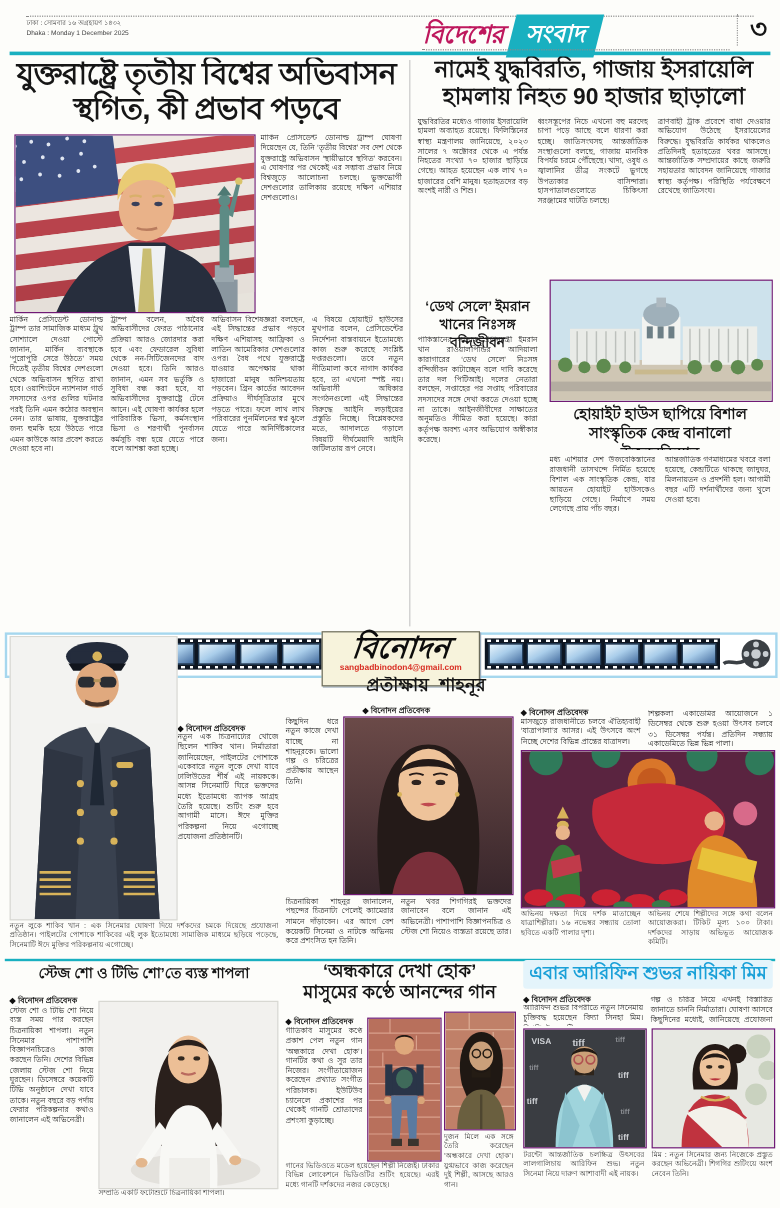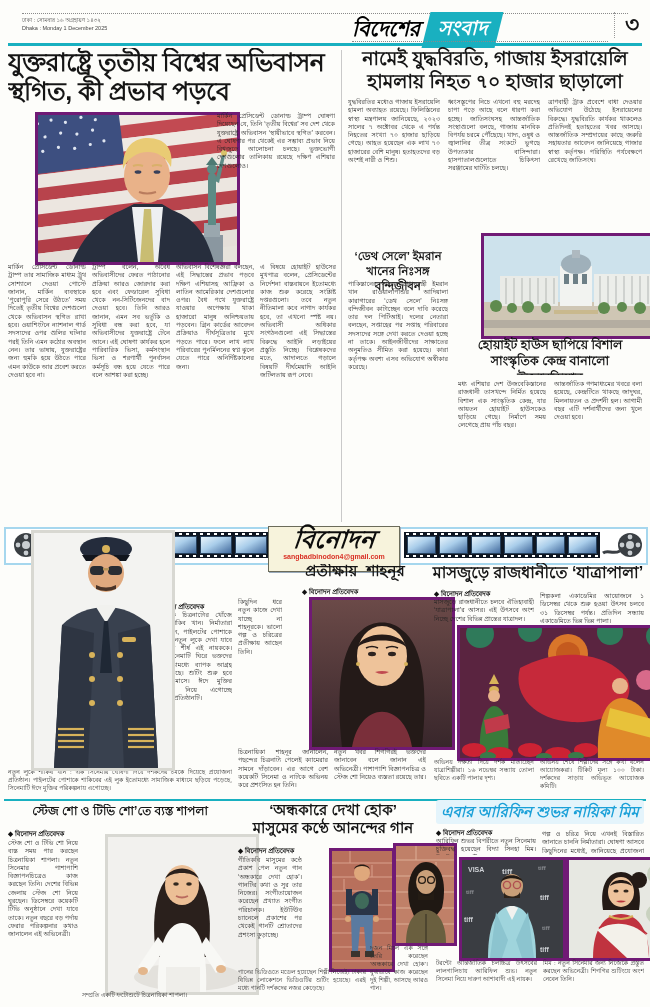--- a/index.html
+++ b/index.html
@@ -6,40 +6,40 @@
   .page{position:relative;width:650px;height:1007px;background:#fdfdfa;margin:0 auto;
         font-family:"Liberation Sans",sans-serif;overflow:hidden;color:#151515;}
   .abs{position:absolute;}
   
   .dotline{border-top:1px dotted #8a8a8a;height:0;}
   .tealrule{background:#19b0c0;}
   .vdiv{border-left:1px solid #c9c9c9;width:0;}
   
   .dateline{font-size:5.5px;line-height:1.5;color:#444;}
   .nameplate{display:flex;align-items:center;gap:6px;}
-  .np-left{font-size:21px;font-weight:bold;font-style:italic;color:#000000;letter-spacing:-0.5px;}
+  .np-left{font-size:21px;font-weight:bold;font-style:italic;color:#be185d;letter-spacing:-0.5px;}
   .np-tag{background:#19b0c0;color:#fff;font-size:20px;font-weight:bold;font-style:italic;
           padding:1px 12px 2px 12px;transform:skewX(-14deg);}
   .np-tag>span{display:inline-block;transform:skewX(14deg);}
   .pageno{font-size:22px;font-weight:bold;border-left:1px dotted #999;padding-left:10px;line-height:26px;}
   
-  .h-lead{font-size:25px;line-height:1.16;font-weight:bold;letter-spacing:-0.5px;}
+  .h-lead{font-size:25px;line-height:1.16;font-weight:bold;text-align:center;letter-spacing:-0.5px;}
   .h-gaza{font-size:19px;line-height:1.22;font-weight:bold;text-align:center;}
   .h-sub{font-size:11.5px;line-height:1.3;font-weight:bold;text-align:center;margin-top:16px;}
   .h-cap{font-size:12.5px;line-height:1.3;font-weight:bold;text-align:center;}
   .h-ent{font-weight:bold;text-align:center;line-height:1.2;}
   .red{color:#e2312d;}
   .blue{color:#1aa0d8;}
   .h-box{background:#e4f4fb;border-radius:3px;display:flex;align-items:center;justify-content:center;}
   
   .bt{font-size:6.3px;line-height:1.32;text-align:justify;color:#222;overflow:hidden;word-break:break-word;}
   .cap{font-size:6.1px;line-height:1.3;color:#333;overflow:hidden;text-align:justify;}
   .byline{font-size:6.6px;font-weight:bold;color:#111;}
   
-  .ph{overflow:hidden;border:3px solid #701a75;background:#eee;margin-left:23px;}
+  .ph{overflow:hidden;border:1px solid #701a75;background:#eee;}
   .ph svg{display:block;width:100%;height:100%;}
   
   .banner{border:2px solid #a6d7ee;background:#fff;}
   .strip{position:absolute;top:3px;height:26px;background:#0e1622;display:flex;gap:3px;
          padding:4px 3px;box-sizing:border-box;align-items:stretch;}
   .strip:before,.strip:after{content:"";position:absolute;left:2px;right:2px;height:2px;
          background:repeating-linear-gradient(90deg,#fff 0 3px,transparent 3px 7px);}
   .strip:before{top:1px;} .strip:after{bottom:1px;}
   .frame{flex:1;background:linear-gradient(150deg,#eaf5fc 0%,#a9cdea 45%,#41699c 100%);border:1px solid #26405c;}
   .logo-box{background:#f7f3dc;border:1px solid #6b6b5a;text-align:center;box-shadow:1px 1px 0 #9ab;}
@@ -126,21 +126,21 @@
 
   <div class="abs bt" style="left:217px;top:112px;width:118px;height:147px;">মার্কিন প্রেসিডেন্ট ডোনাল্ড ট্রাম্প ঘোষণা দিয়েছেন যে, তিনি ‘তৃতীয় বিশ্বের’ সব দেশ থেকে যুক্তরাষ্ট্রে অভিবাসন ‘স্থায়ীভাবে স্থগিত’ করবেন। এ ঘোষণার পর থেকেই এর সম্ভাব্য প্রভাব নিয়ে বিশ্বজুড়ে আলোচনা চলছে। ভুক্তভোগী দেশগুলোর তালিকায় রয়েছে দক্ষিণ এশিয়ার দেশগুলোও।</div>
 
   <div class="abs bt" style="left:8px;top:263px;width:78px;height:258px;">মার্কিন প্রেসিডেন্ট ডোনাল্ড ট্রাম্প তার সামাজিক মাধ্যম ট্রুথ সোশ্যালে দেওয়া পোস্টে জানান, মার্কিন ব্যবস্থাকে ‘পুরোপুরি সেরে উঠতে’ সময় দিতেই তৃতীয় বিশ্বের দেশগুলো থেকে অভিবাসন স্থগিত রাখা হবে। ওয়াশিংটনে ন্যাশনাল গার্ড সদস্যদের ওপর গুলির ঘটনার পরই তিনি এমন কঠোর অবস্থান নেন। তার ভাষায়, যুক্তরাষ্ট্রের জন্য হুমকি হয়ে উঠতে পারে এমন কাউকে আর প্রবেশ করতে দেওয়া হবে না।</div>
   <div class="abs bt" style="left:92px;top:263px;width:78px;height:258px;">ট্রাম্প বলেন, অবৈধ অভিবাসীদের ফেরত পাঠানোর প্রক্রিয়া আরও জোরদার করা হবে এবং ফেডারেল সুবিধা থেকে নন-সিটিজেনদের বাদ দেওয়া হবে। তিনি আরও জানান, এমন সব ভর্তুকি ও সুবিধা বন্ধ করা হবে, যা অভিবাসীদের যুক্তরাষ্ট্রে টেনে আনে। এই ঘোষণা কার্যকর হলে পারিবারিক ভিসা, কর্মসংস্থান ভিসা ও শরণার্থী পুনর্বাসন কর্মসূচি বন্ধ হয়ে যেতে পারে বলে আশঙ্কা করা হচ্ছে।</div>
   <div class="abs bt" style="left:176px;top:263px;width:78px;height:258px;">অভিবাসন বিশেষজ্ঞরা বলছেন, এই সিদ্ধান্তের প্রভাব পড়বে দক্ষিণ এশিয়াসহ আফ্রিকা ও লাতিন আমেরিকার দেশগুলোর ওপর। বৈধ পথে যুক্তরাষ্ট্রে যাওয়ার অপেক্ষায় থাকা হাজারো মানুষ অনিশ্চয়তায় পড়বেন। গ্রিন কার্ডের আবেদন প্রক্রিয়াও দীর্ঘসূত্রিতার মুখে পড়তে পারে। ফলে লাখ লাখ পরিবারের পুনর্মিলনের স্বপ্ন ঝুলে যেতে পারে অনির্দিষ্টকালের জন্য।</div>
   <div class="abs bt" style="left:260px;top:263px;width:76px;height:258px;">এ বিষয়ে হোয়াইট হাউসের মুখপাত্র বলেন, প্রেসিডেন্টের নির্দেশনা বাস্তবায়নে ইতোমধ্যে কাজ শুরু করেছে সংশ্লিষ্ট দপ্তরগুলো। তবে নতুন নীতিমালা কবে নাগাদ কার্যকর হবে, তা এখনো স্পষ্ট নয়। অভিবাসী অধিকার সংগঠনগুলো এই সিদ্ধান্তের বিরুদ্ধে আইনি লড়াইয়ের প্রস্তুতি নিচ্ছে। বিশ্লেষকদের মতে, আদালতে গড়ালে বিষয়টি দীর্ঘমেয়াদি আইনি জটিলতায় রূপ নেবে।</div>
 
   <div class="abs vdiv" style="left:341px;top:50px;height:472px;"></div>
 
-  <div class="abs h-gaza" style="left:348px;top:47px;width:294px;height:48px;overflow:hidden;">নামেই যুদ্ধবিরতি, গাজায় ইসরায়েলি হামলায় নিহত ৭০ হাজার ছাড়ালো</div>
+  <div class="abs h-gaza" style="left:348px;top:47px;width:294px;height:48px;overflow:hidden;">নামেই যুদ্ধবিরতি, গাজায় ইসরায়েলি হামলায় নিহত 90 হাজার ছাড়ালো</div>
 
   <div class="abs bt" style="left:348px;top:98px;width:92px;height:131px;">যুদ্ধবিরতির মধ্যেও গাজায় ইসরায়েলি হামলা অব্যাহত রয়েছে। ফিলিস্তিনের স্বাস্থ্য মন্ত্রণালয় জানিয়েছে, ২০২৩ সালের ৭ অক্টোবর থেকে এ পর্যন্ত নিহতের সংখ্যা ৭০ হাজার ছাড়িয়ে গেছে। আহত হয়েছেন এক লাখ ৭০ হাজারের বেশি মানুষ। হতাহতদের বড় অংশই নারী ও শিশু।</div>
   <div class="abs bt" style="left:448px;top:98px;width:92px;height:131px;">ধ্বংসস্তূপের নিচে এখনো বহু মরদেহ চাপা পড়ে আছে বলে ধারণা করা হচ্ছে। জাতিসংঘসহ আন্তর্জাতিক সংস্থাগুলো বলছে, গাজায় মানবিক বিপর্যয় চরমে পৌঁছেছে। খাদ্য, ওষুধ ও জ্বালানির তীব্র সংকটে ভুগছে উপত্যকার বাসিন্দারা। হাসপাতালগুলোতে চিকিৎসা সরঞ্জামের ঘাটতি চলছে।</div>
   <div class="abs bt" style="left:548px;top:98px;width:94px;height:131px;">ত্রাণবাহী ট্রাক প্রবেশে বাধা দেওয়ার অভিযোগ উঠেছে ইসরায়েলের বিরুদ্ধে। যুদ্ধবিরতি কার্যকর থাকলেও প্রতিদিনই হতাহতের খবর আসছে। আন্তর্জাতিক সম্প্রদায়ের কাছে জরুরি সহায়তার আবেদন জানিয়েছে গাজার স্বাস্থ্য কর্তৃপক্ষ। পরিস্থিতি পর্যবেক্ষণে রেখেছে জাতিসংঘ।</div>
 
   <div class="abs h-sub" style="left:348px;top:233px;width:100px;height:44px;overflow:hidden;">‘ডেথ সেলে’ ইমরান খানের নিঃসঙ্গ বন্দিজীবন</div>
   <div class="abs bt" style="left:348px;top:280px;width:100px;height:241px;">পাকিস্তানের সাবেক প্রধানমন্ত্রী ইমরান খান রাওয়ালপিন্ডির আদিয়ালা কারাগারের ‘ডেথ সেলে’ নিঃসঙ্গ বন্দিজীবন কাটাচ্ছেন বলে দাবি করেছে তার দল পিটিআই। দলের নেতারা বলছেন, সপ্তাহের পর সপ্তাহ পরিবারের সদস্যদের সঙ্গে দেখা করতে দেওয়া হচ্ছে না তাকে। আইনজীবীদের সাক্ষাতের অনুমতিও সীমিত করা হয়েছে। কারা কর্তৃপক্ষ অবশ্য এসব অভিযোগ অস্বীকার করেছে।</div>
 
   <div class="abs ph" style="left:458px;top:233px;width:184px;height:100px;">
     <svg viewBox="0 0 184 100" preserveAspectRatio="none">
@@ -294,21 +294,20 @@
       <path d="M74 48 Q80 45 86 48" stroke="#241a18" stroke-width="1.6" fill="none"></path>
       <path d="M63 72 Q70 76 77 72 Q70 70 63 72 Z" fill="#c04a50"></path>
       <path d="M40 147 C48 100 92 100 100 147 Z" fill="#7a2f3a"></path>
       <circle cx="46" cy="64" r="2" fill="#d8b35a"></circle>
         <circle cx="94" cy="64" r="2" fill="#d8b35a"></circle>
     </svg>
   </div>
   <div class="abs bt" style="left:238px;top:748px;width:90px;height:50px;">চিত্রনায়িকা শাহনূর জানালেন, পছন্দের চিত্রনাট্য পেলেই ক্যামেরার সামনে দাঁড়াবেন। এর আগে বেশ কয়েকটি সিনেমা ও নাটকে অভিনয় করে প্রশংসিত হন তিনি।</div>
   <div class="abs bt" style="left:334px;top:748px;width:92px;height:50px;">নতুন খবর শিগগিরই ভক্তদের জানাবেন বলে জানান এই অভিনেত্রী। পাশাপাশি বিজ্ঞাপনচিত্র ও স্টেজ শো নিয়েও ব্যস্ততা রয়েছে তার।</div>
 
-  <div class="abs h-ent" style="left:432px;top:563px;width:212px;height:20px;font-size:16px;overflow:hidden;z-index:6;">মাসজুড়ে রাজধানীতে ‘যাত্রাপালা’</div>
   <div class="abs byline" style="left:434px;top:588px;width:100px;">◆ বিনোদন প্রতিবেদক</div>
   <div class="abs bt" style="left:434px;top:598px;width:100px;height:25px;">মাসজুড়ে রাজধানীতে চলবে ঐতিহ্যবাহী ‘যাত্রাপালা’র আসর। এই উৎসবে অংশ নিচ্ছে দেশের বিভিন্ন প্রান্তের যাত্রাদল।</div>
   <div class="abs bt" style="left:540px;top:592px;width:104px;height:31px;">শিল্পকলা একাডেমির আয়োজনে ১ ডিসেম্বর থেকে শুরু হওয়া উৎসব চলবে ৩১ ডিসেম্বর পর্যন্ত। প্রতিদিন সন্ধ্যায় একাডেমিতে ভিন্ন ভিন্ন পালা।</div>
   <div class="abs ph" style="left:434px;top:625px;width:210px;height:130px;">
     <svg viewBox="0 0 210 130" preserveAspectRatio="none">
       <rect width="210" height="130" fill="#5a2440"></rect>
       <g fill="#2f7a5a">
           <circle cx="20" cy="6" r="14"></circle>
           <circle cx="70" cy="2" r="12"></circle>
           <circle cx="150" cy="4" r="13"></circle>
@@ -429,21 +428,21 @@
       <circle cx="35" cy="34" r="3.4" fill="none" stroke="#241c14" stroke-width="1.3"></circle>
       <path d="M22 44 C24 52 36 52 38 44 L38 54 L22 54 Z" fill="#241c14"></path>
       <path d="M10 97 C10 74 20 64 30 64 C40 64 50 74 50 97 Z" fill="#6a5f3f"></path>
       <line x1="30" y1="68" x2="30" y2="97" stroke="#4e4630" stroke-width="2"></line>
     </svg>
   </div>
   <div class="abs cap" style="left:238px;top:968px;width:128px;height:36px;">গানের ভিডিওতে মডেল হয়েছেন শিল্পী নিজেই। ঢাকার বিভিন্ন লোকেশনে ভিডিওটির শুটিং হয়েছে। এরই মধ্যে গানটি দর্শকদের নজর কেড়েছে।</div>
   <div class="abs cap" style="left:370px;top:944px;width:58px;height:60px;">দুজন মিলে এক সঙ্গে তৈরি করেছেন ‘অন্ধকারে দেখা হোক’। যুগ্মভাবে কাজ করেছেন দুই শিল্পী, আসছে আরও গান।</div>
 
   <div class="abs h-box" style="left:436px;top:800px;width:208px;height:24px;">
-    <span class="h-ent blue" style="font-size:15px;font-style:italic;">এবার আরিফিন শুভর নায়িকা মিম</span>
+    <span class="h-ent blue" style="font-size:15px;">এবার আরিফিন শুভর নায়িকা মিম</span>
   </div>
   <div class="abs byline" style="left:436px;top:827px;width:100px;">◆ বিনোদন প্রতিবেদক</div>
   <div class="abs bt" style="left:436px;top:837px;width:100px;height:18px;">আরিফিন শুভর বিপরীতে নতুন সিনেমায় চুক্তিবদ্ধ হয়েছেন বিদ্যা সিনহা মিম। শিগগিরই শুটিং শুরু হবে বলে জানিয়েছেন নির্মাতা।</div>
   <div class="abs bt" style="left:542px;top:830px;width:102px;height:25px;">গল্প ও চরিত্র নিয়ে এখনই বিস্তারিত জানাতে চাননি নির্মাতারা। ঘোষণা আসবে কিছুদিনের মধ্যেই, জানিয়েছে প্রযোজনা সংস্থা।</div>
   <div class="abs ph" style="left:436px;top:857px;width:101px;height:98px;">
     <svg viewBox="0 0 101 98" preserveAspectRatio="none">
       <rect width="101" height="98" fill="#3a3d42"></rect>
       <g fill="#cfd2d6" font-family="Liberation Sans,sans-serif" font-weight="bold">
         <text x="6" y="12" font-size="7">VISA</text>
         <text x="40" y="14" font-size="8">tiff</text>

